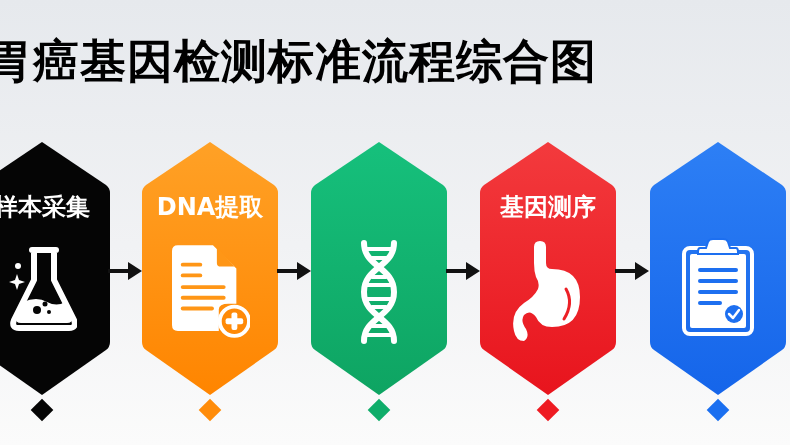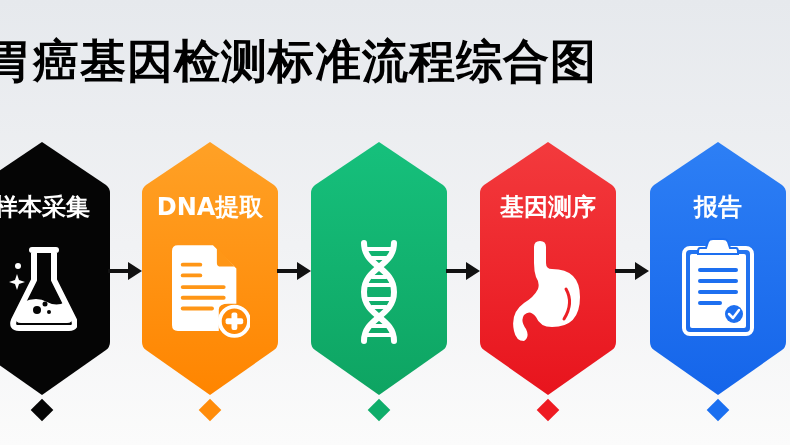--- a/index.html
+++ b/index.html
@@ -144,21 +144,20 @@
 <div class="step" style="left:650px;">
   <svg class="hex" viewBox="0 0 136 253">
     <defs>
         <linearGradient id="g5" x1="0" y1="0" x2="0" y2="1">
           <stop offset="0" stop-color="#2d7ff5"></stop>
           <stop offset="1" stop-color="#1565ea"></stop>
         </linearGradient>
       </defs>
     <path d="M68 0 L132 43 Q136 46 136 51 L136 200 Q136 205 132 208 L68 253 L4 208 Q0 205 0 200 L0 51 Q0 46 4 43 Z" fill="url(#g5)"></path>
   </svg>
-  <div class="step-label">报告</div>
   <svg class="icon" viewBox="0 0 80 100" style="left:28px;width:80px;top:94px;">
     <rect x="6" y="12" width="68" height="86" rx="6" fill="none" stroke="#fff" stroke-width="4"></rect>
     <rect x="12" y="18" width="56" height="74" rx="2" fill="#fff"></rect>
     <path d="M28 12 L30 6 Q31 3 35 3 L45 3 Q49 3 50 6 L52 12 L58 12 Q60 12 60 16 L60 18 L20 18 L20 16 Q20 12 22 12 Z" fill="#fff" stroke="#1d6ff0" stroke-width="2"></path>
     <rect x="20" y="32" width="40" height="4" rx="2" fill="#1d6ff0"></rect>
     <rect x="20" y="43" width="40" height="4" rx="2" fill="#1d6ff0"></rect>
     <rect x="20" y="54" width="40" height="4" rx="2" fill="#1d6ff0"></rect>
     <rect x="20" y="65" width="24" height="4" rx="2" fill="#1d6ff0"></rect>
     <circle cx="56" cy="78" r="9" fill="#1d6ff0"></circle>
     <path d="M51 78 L55 82 L61 74" fill="none" stroke="#fff" stroke-width="2.5" stroke-linecap="round" stroke-linejoin="round"></path>

